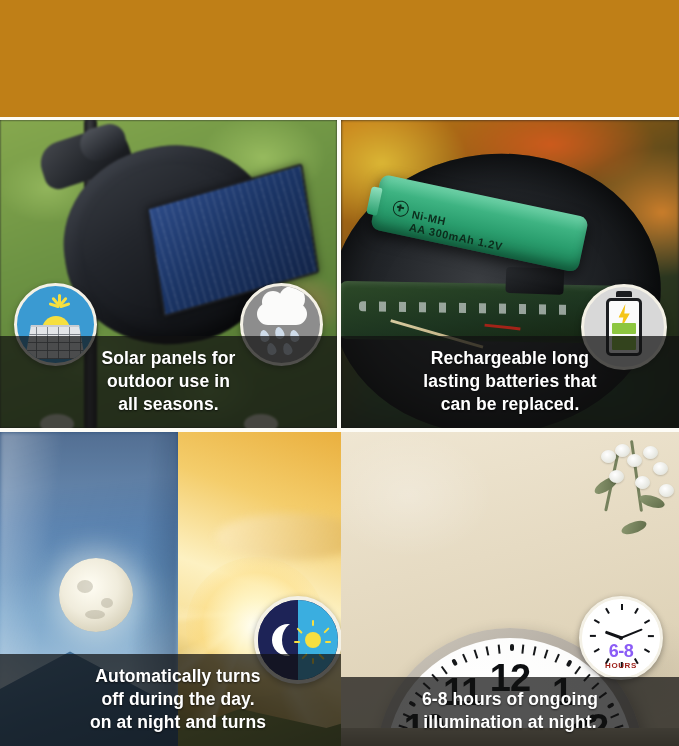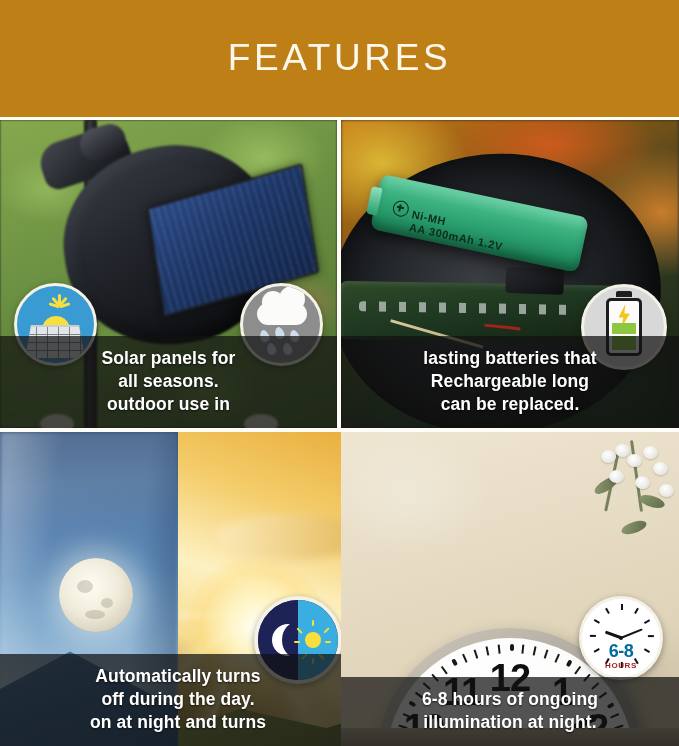--- a/index.html
+++ b/index.html
@@ -624,21 +624,21 @@
     width: 4px; height: 4px;
     margin: -2px 0 0 -2px;
     border-radius: 50%;
     background: #111317;
   }
   .mc-label {
     position: absolute;
     left: 0; right: 0;
     bottom: 17px;
     text-align: center;
-    color: #0369a1;
+    color: #8b5cf6;
     font-size: 18px;
     font-weight: bold;
     line-height: 18px;
     letter-spacing: -.5px;
   }
   .mc-sub {
     position: absolute;
     left: 0; right: 0;
     bottom: 7px;
     text-align: center;
@@ -648,21 +648,20 @@
     letter-spacing: .6px;
     line-height: 9px;
   }
 </style>
 </head>
 <body>
 
 <div id="infographic">
 
   <div class="header">
-    <div class="title-line2">FEATURES</div>
   </div>
 
   <div class="grid">
 
     <div class="panel p1">
       <div class="photo photo-grass">
         <div class="pole"></div>
         <div class="lamp-arm"></div>
         <div class="lamp-cap"></div>
         <div class="lamp-body">
@@ -686,22 +685,22 @@
         <div class="cloud"></div>
         <div class="drop" style="left:17px;top:44px;"></div>
         <div class="drop" style="left:32px;top:41px;"></div>
         <div class="drop" style="left:47px;top:44px;"></div>
         <div class="drop" style="left:24px;top:57px;"></div>
         <div class="drop" style="left:40px;top:57px;"></div>
       </div>
 
       <div class="caption">
         <div>Solar panels for</div>
+        <div>outdoor use in</div>
         <div>all seasons.</div>
-        <div>outdoor use in</div>
       </div>
     </div>
 
     <div class="panel p2">
       <div class="photo photo-battery"></div>
       <div class="batt-housing">
         <div class="pcb">
           <div class="pcb-dots"></div>
         </div>
         <div class="batt-contact"></div>
@@ -718,22 +717,22 @@
       <div class="badge badge-battery">
         <div class="batt-icon">
           <div class="bolt"></div>
           <div class="batt-bar" style="top:22px;"></div>
           <div class="batt-bar" style="top:35px;"></div>
           <div class="batt-bar" style="top:38px;"></div>
         </div>
       </div>
 
       <div class="caption">
+        <div>Rechargeable long</div>
         <div>lasting batteries that</div>
-        <div>Rechargeable long</div>
         <div>can be replaced.</div>
       </div>
     </div>
 
     <div class="panel p3">
       <div class="photo photo-daynight">
         <div class="dn-night">
           <div class="dn-clouds"></div>
           <div class="moon">
             <div class="moon-crater1"></div>

